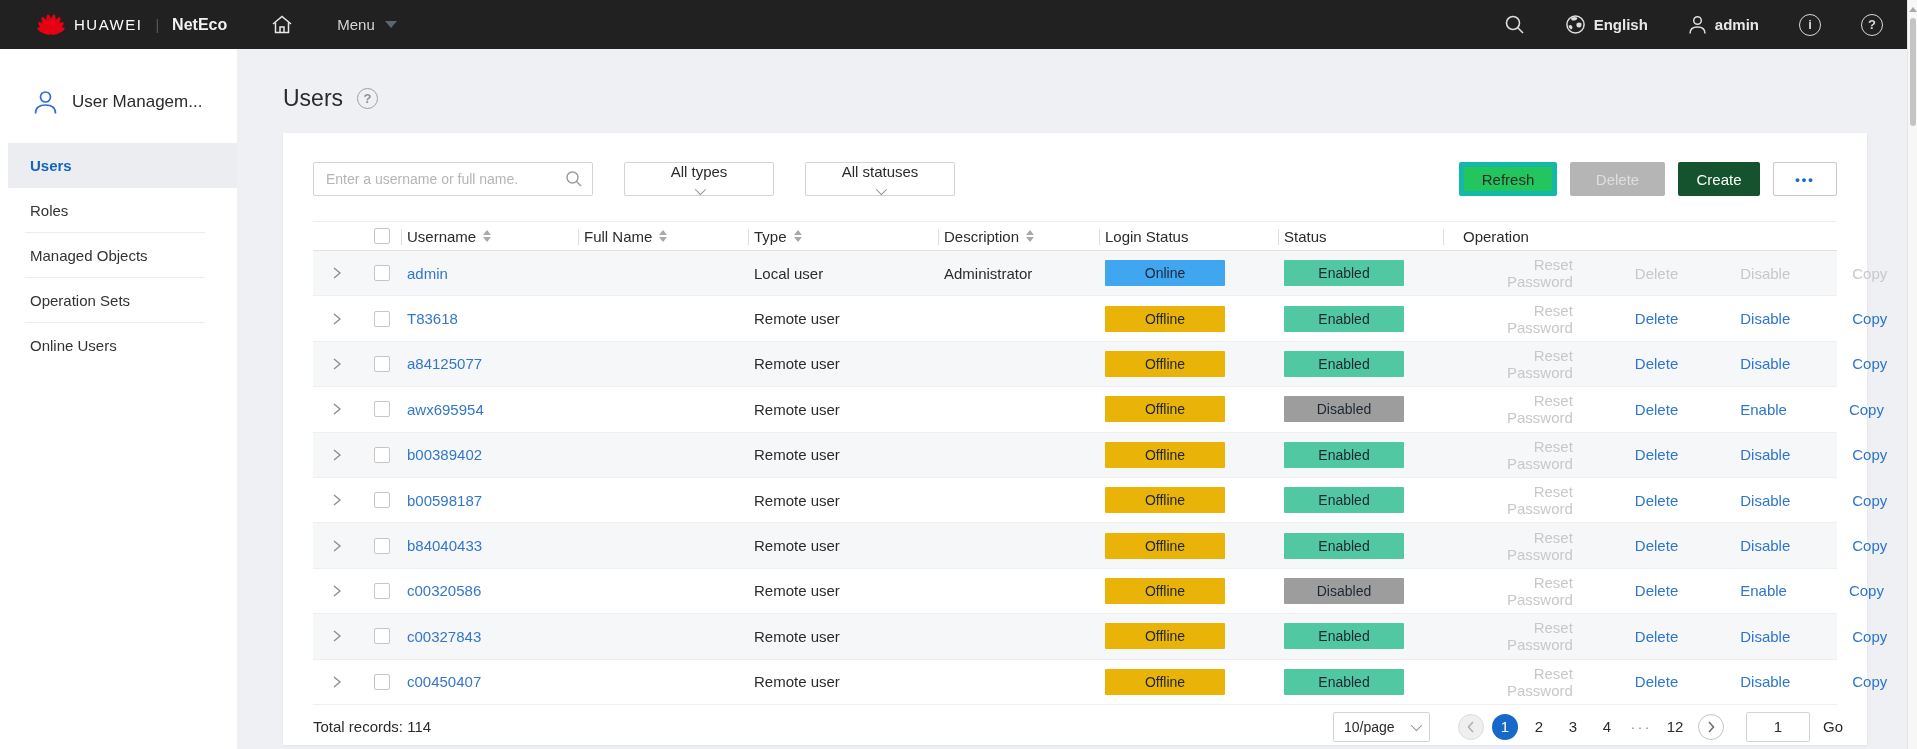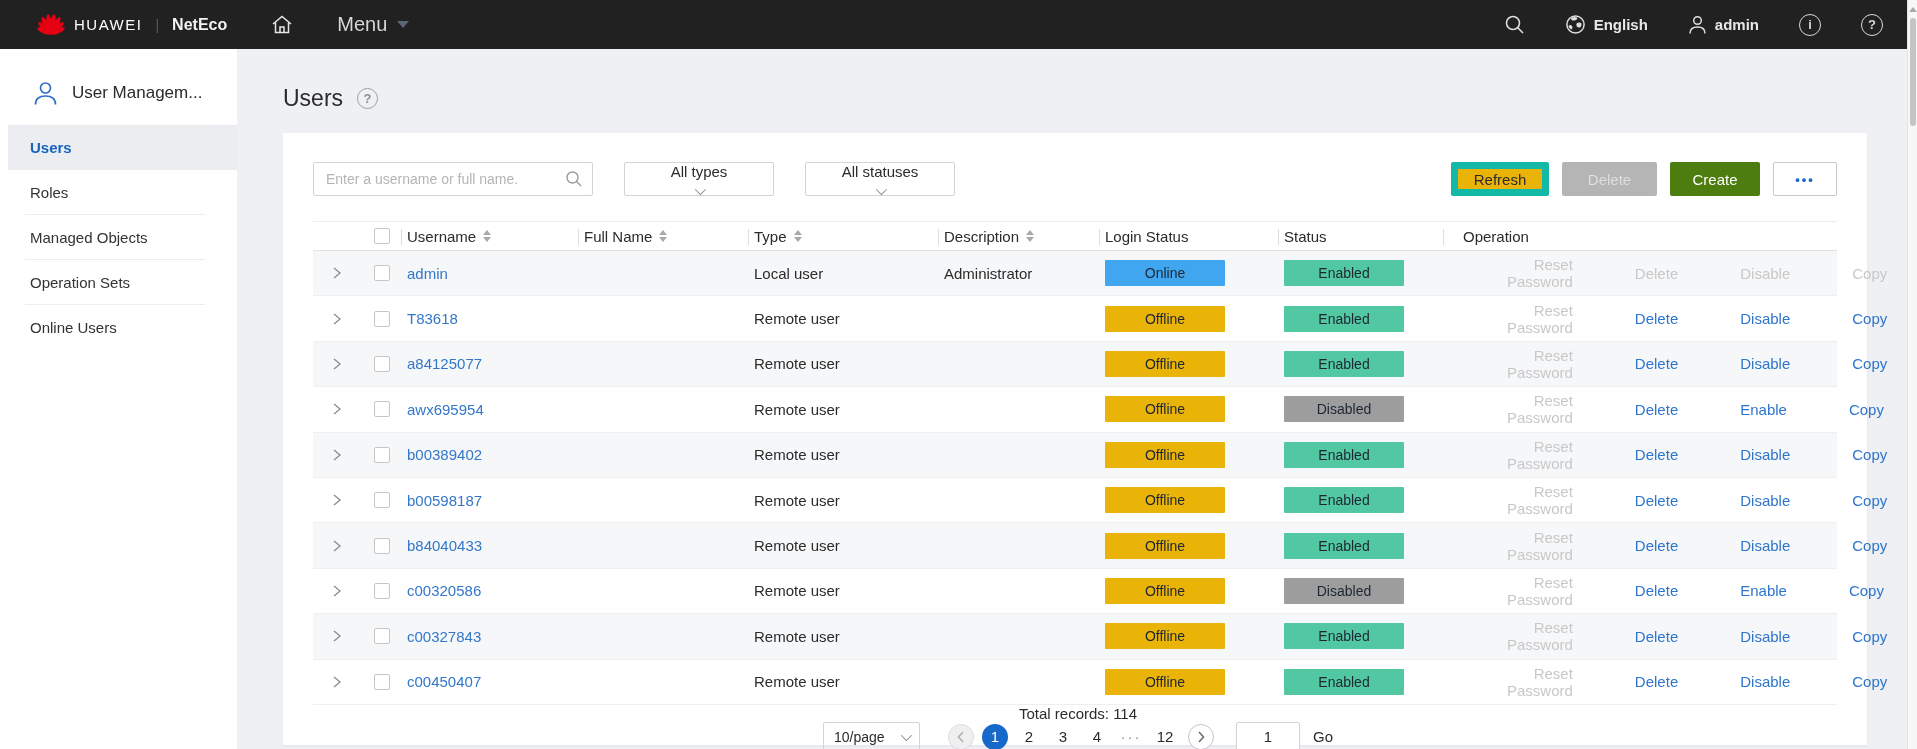--- a/index.html
+++ b/index.html
@@ -7,40 +7,40 @@
     font-family:"Liberation Sans","DejaVu Sans",sans-serif; background:#eef0f3; }
 
   
   .topbar { position:absolute; left:0; top:0; width:1917px; height:49px; background:#212121;
     display:flex; align-items:center; justify-content:space-between; padding:0 34px 0 37px; }
   .tb-left, .tb-right { display:flex; align-items:center; }
   .brand { color:#fff; font-weight:normal; font-size:15px; letter-spacing:1.5px; margin-left:9px; }
   .tb-div { color:#5a5a5a; margin:0 13px; font-size:14px; }
   .product { color:#f2f2f2; font-size:16px; font-weight:600; }
   .home { margin-left:44px; display:flex; align-items:center; cursor:pointer; }
-  .menu { margin-left:44px; display:flex; align-items:center; color:#d6d6d6; font-size:20px; cursor:pointer; }
+  .menu { margin-left:44px; display:flex; align-items:center; color:#d6d6d6; font-size:15px; cursor:pointer; }
   .caret { width:0; height:0; border-left:6px solid transparent; border-right:6px solid transparent;
     border-top:7px solid #5c6573; margin-left:10px; display:inline-block; }
   .tb-item { display:flex; align-items:center; gap:8px; color:#e8e8e8; font-size:15px;
     font-weight:600; margin-left:40px; cursor:pointer; }
   .tb-ic { display:flex; align-items:center; }
   .circle-ic { width:22px; height:22px; border:1.6px solid #d8d8d8; border-radius:50%; color:#d8d8d8;
     font-size:13px; font-weight:bold; display:flex; align-items:center; justify-content:center;
     margin-left:40px; cursor:pointer; font-style:normal; }
 
   
   .scrollbar { position:absolute; right:0; top:0; width:10px; height:749px; background:#f7f7f7;
     border-left:1px solid #e4e4e4; z-index:50; }
   .sb-arrow { width:0; height:0; border-left:4px solid transparent; border-right:4px solid transparent;
     border-bottom:5px solid #a9a9a9; margin:7px auto 0 auto; }
   .sb-thumb { width:6px; height:108px; background:#c4c4c4; margin:6px auto 0 auto; border-radius:3px; }
 
   
   .sidebar { position:absolute; left:0; top:49px; width:237px; height:700px; background:#fff; }
-  .sb-title { height:76px; display:flex; align-items:center; gap:13px; padding:12px 8px 0 32px;
+  .sb-title { height:94px; display:flex; align-items:center; gap:13px; padding:12px 8px 0 32px;
     font-size:17px; color:#2b2b2b; white-space:nowrap; overflow:hidden; }
   .sb-item { position:relative; height:45px; display:flex; align-items:center; padding-left:30px;
     font-size:15px; color:#333; cursor:pointer; }
   .sb-item::after { content:''; position:absolute; left:25px; right:32px; bottom:0; height:1px; background:#ececec; }
   .sb-item:first-child::before { content:''; position:absolute; left:25px; right:32px; top:0; height:1px; background:#ececec; }
   .sb-item:last-child::after { display:none; }
   .sb-item.active { background:#ebedf1; color:#1464c0; font-weight:bold; margin-left:8px; padding-left:22px; }
   .sb-item.active::after { left:17px; }
   .collapse-tab { position:absolute; right:-12px; top:629px; width:12px; height:64px; background:#fff;
     border-radius:0 12px 12px 0; display:flex; align-items:center; justify-content:center; cursor:pointer; }
@@ -64,23 +64,23 @@
   .search-box input::placeholder { color:#b5b5b5; }
   .search-box .mag { position:absolute; right:10px; top:8px; cursor:pointer; }
   .select { width:150px; height:34px; border:1px solid #d4d4d4; border-radius:2px; display:flex;
     align-items:center; justify-content:space-between; padding:0 12px; font-size:15px; color:#2b2b2b;
     margin-left:31px; cursor:pointer; background:#fff;flex-direction:column; }
   .chev-dn { width:8px; height:8px; border-right:1.4px solid #8f8f8f; border-bottom:1.4px solid #8f8f8f;
     transform:rotate(45deg) translateY(-2px); }
   .tb-spacer { flex:1; }
   .btn { height:34px; font-size:15px; display:flex; align-items:center; justify-content:center;
     border-radius:2px; cursor:pointer; margin-left:13px; }
-  .btn-refresh { width:98px; background:#eab308; border:7px solid #14b8a6; color:#2b2b2b; }
+  .btn-refresh { width:98px; background:#22c55e; border:5px solid #14b8a6; color:#2b2b2b; }
   .btn-delete { width:95px; background:#b5b5b5; border:none; color:#dedede; }
-  .btn-create { width:90px; background:#4d7c0f; border:none; color:#fff; }
+  .btn-create { width:82px; background:#14532d; border:none; color:#fff; }
   .btn-more { width:64px; background:#fff; border:1px solid #c9c9c9; color:#1769c9;
     font-weight:bold; letter-spacing:2px; font-size:13px; }
 
   
   .table { margin:25px 30px 0 30px; }
   .thead, .trow { display:grid; grid-template-columns:48px 46px 177px 170px 190px 161px 179px 165px 1fr;
     align-items:center;text-align:right; }
   .thead { height:30px; border-top:1px solid #ededed; border-bottom:1px solid #e3e3e3;
     font-size:15px; color:#2b2b2b; }
   .hcell { display:flex; align-items:center; gap:7px; position:relative; height:100%; }
@@ -102,21 +102,21 @@
   .b-online { background:#41a6f0; }
   .b-offline { background:#eab308; }
   .b-enabled { background:#52c8a2; }
   .b-disabled { background:#9d9d9d; }
   .c-ops { padding-left:14px; gap:18px; }
   .op { cursor:pointer;margin-left:44px; }
   .op-on { color:#2e75cc; }
   .op-off { color:#c8c8c8; cursor:default; }
 
   
-  .tfoot { display:flex; align-items:center; justify-content:space-between; margin:0 24px 0 30px; height:44px;flex-direction:column; }
+  .tfoot { display:flex; align-items:center; justify-content:space-between; margin:0 24px 0 30px; height:44px; }
   .total { font-size:15px; color:#2b2b2b; }
   .pager { display:flex; align-items:center; }
   .psize { width:97px; height:30px; border:1px solid #d4d4d4; border-radius:2px; display:flex;
     align-items:center; justify-content:space-between; padding:0 10px; font-size:14px; color:#2b2b2b; cursor:pointer; }
   .pbtn { width:26px; height:26px; border-radius:50%; display:flex; align-items:center; justify-content:center;
     cursor:pointer; margin-left:28px; }
   .pbtn.prev { background:#efefef; border:1px solid #dcdcdc; }
   .pbtn.next { background:#fff; border:1px solid #c5c5c5; margin-left:10px; }
   .pnum { width:26px; height:26px; display:flex; align-items:center; justify-content:center;
     font-size:15px; color:#2b2b2b; margin-left:8px; cursor:pointer; border-radius:50%; }

